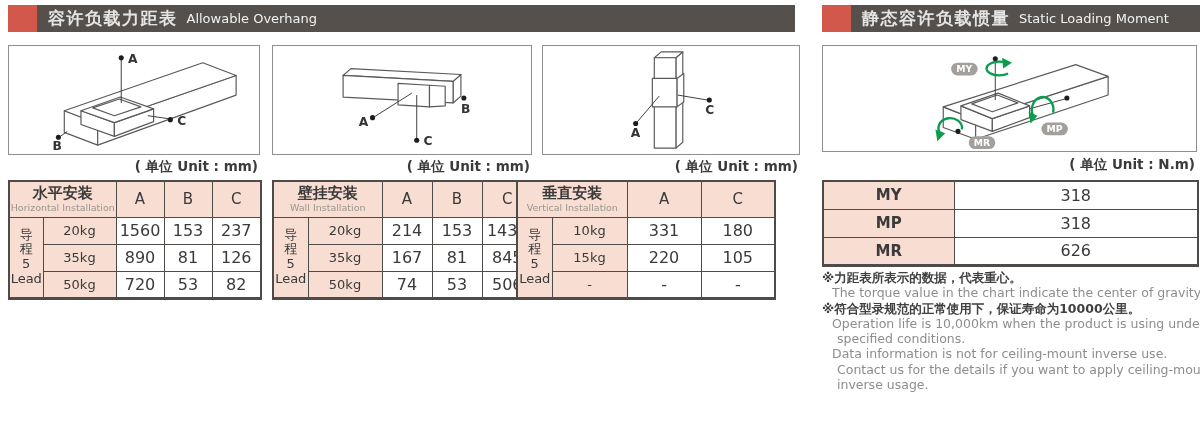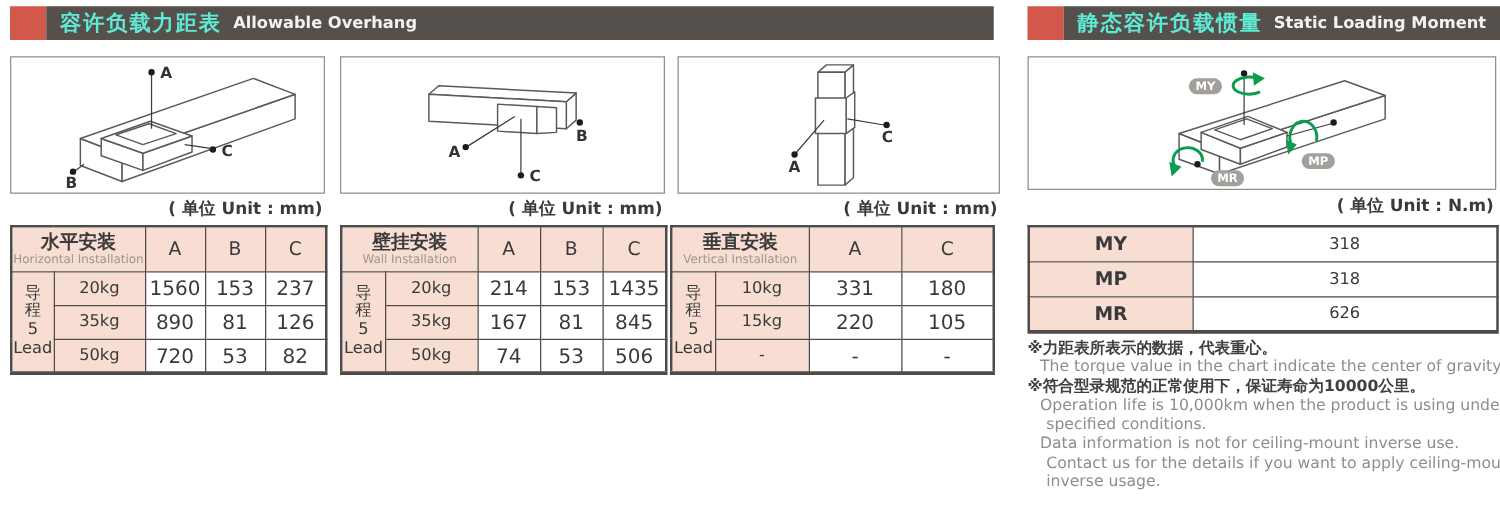--- a/index.html
+++ b/index.html
@@ -3,22 +3,22 @@
 <meta charset="utf-8">
 <style>
   html,body{margin:0;padding:0;background:#fff;}
   body{font-family:"DejaVu Sans","Liberation Sans",sans-serif;}
   .page{position:relative;width:1200px;height:424px;background:#ffffff;overflow:hidden;}
 
   
   .sec-header{position:absolute;top:5px;height:27px;display:flex;}
   .chip{width:29px;height:27px;background:#d2584b;flex:0 0 auto;}
   .hbar{flex:1;background:#55504c;display:flex;align-items:center;padding-left:11px;gap:9px;}
-  .hbar .zh{color:#5eead4;font-size:17px;font-weight:bold;letter-spacing:1.5px;white-space:nowrap;}
-  .hbar .en{color:#f2f2f2;font-size:13px;font-weight:bold;white-space:nowrap;}
+  .hbar .zh{color:#e5e5e5;font-size:17px;font-weight:bold;letter-spacing:1.5px;white-space:nowrap;}
+  .hbar .en{color:#f2f2f2;font-size:13px;font-weight:normal;white-space:nowrap;}
 
   
   .panel{position:absolute;background:#ffffff;border:1px solid #8f8f8f;box-sizing:border-box;}
   .panel svg{display:block;width:100%;height:100%;}
   .dlabel{font-size:12.5px;font-weight:bold;fill:#333333;}
   .leader{stroke:#3c3c3c;stroke-width:1;}
   .face{fill:#ffffff;stroke:#5a5a5a;stroke-width:1.2;stroke-linejoin:round;}
   .gArc{fill:none;stroke:#0b9d4d;stroke-width:2.4;}
   .gHead{fill:#0b9d4d;stroke:none;}
   .badge{fill:#a39f9a;stroke:none;}
@@ -33,21 +33,21 @@
     padding:0;color:#3a3a3a;overflow:hidden;}
   .pink{background:#f8ddd2;}
   .title-zh{font-size:15px;font-weight:bold;color:#3a3a3a;line-height:1.1;}
   .title-en{font-size:9.5px;color:#9a9690;line-height:1.1;margin-top:1px;}
   .colh{font-size:15px;}
   .lead-cell div{font-size:13px;line-height:1.12;color:#3a3a3a;}
   .lead-cell .lead-en{font-size:13px;}
   .load{font-size:13px;}
   .val{font-size:16px;}
   .mlabel{font-size:15px;font-weight:bold;}
-  .mval{font-size:13px;}
+  .mval{font-size:16px;}
 
   
   .notes{position:absolute;left:822px;top:270px;width:378px;}
   .note-zh{color:#404040;font-size:12.5px;font-weight:bold;line-height:15.3px;white-space:nowrap;}
   .note-en{color:#8d8d8d;font-size:12.5px;line-height:15.3px;padding-left:10px;white-space:nowrap;}
   .note-en.indent2{padding-left:15px;}
 </style>
 </head>
 <body>
 
@@ -271,21 +271,21 @@
       </tr>
       <tr style="height:27px;">
         <td class="pink load">50kg</td>
         <td class="val">74</td>
         <td class="val">53</td>
         <td class="val">506</td>
       </tr>
     </tbody>
   </table>
 
-  <table class="dtable" style="left:536px;top:180px;width:258px;">
+  <table class="dtable" style="left:516px;top:180px;width:258px;">
     <colgroup>
         <col style="width:35px">
         <col style="width:75px">
         <col style="width:74px">
         <col style="width:74px">
       </colgroup>
     <tbody>
       <tr style="height:36px;">
         <td colspan="2" class="pink">
           <div class="title-zh">垂直安装</div>

